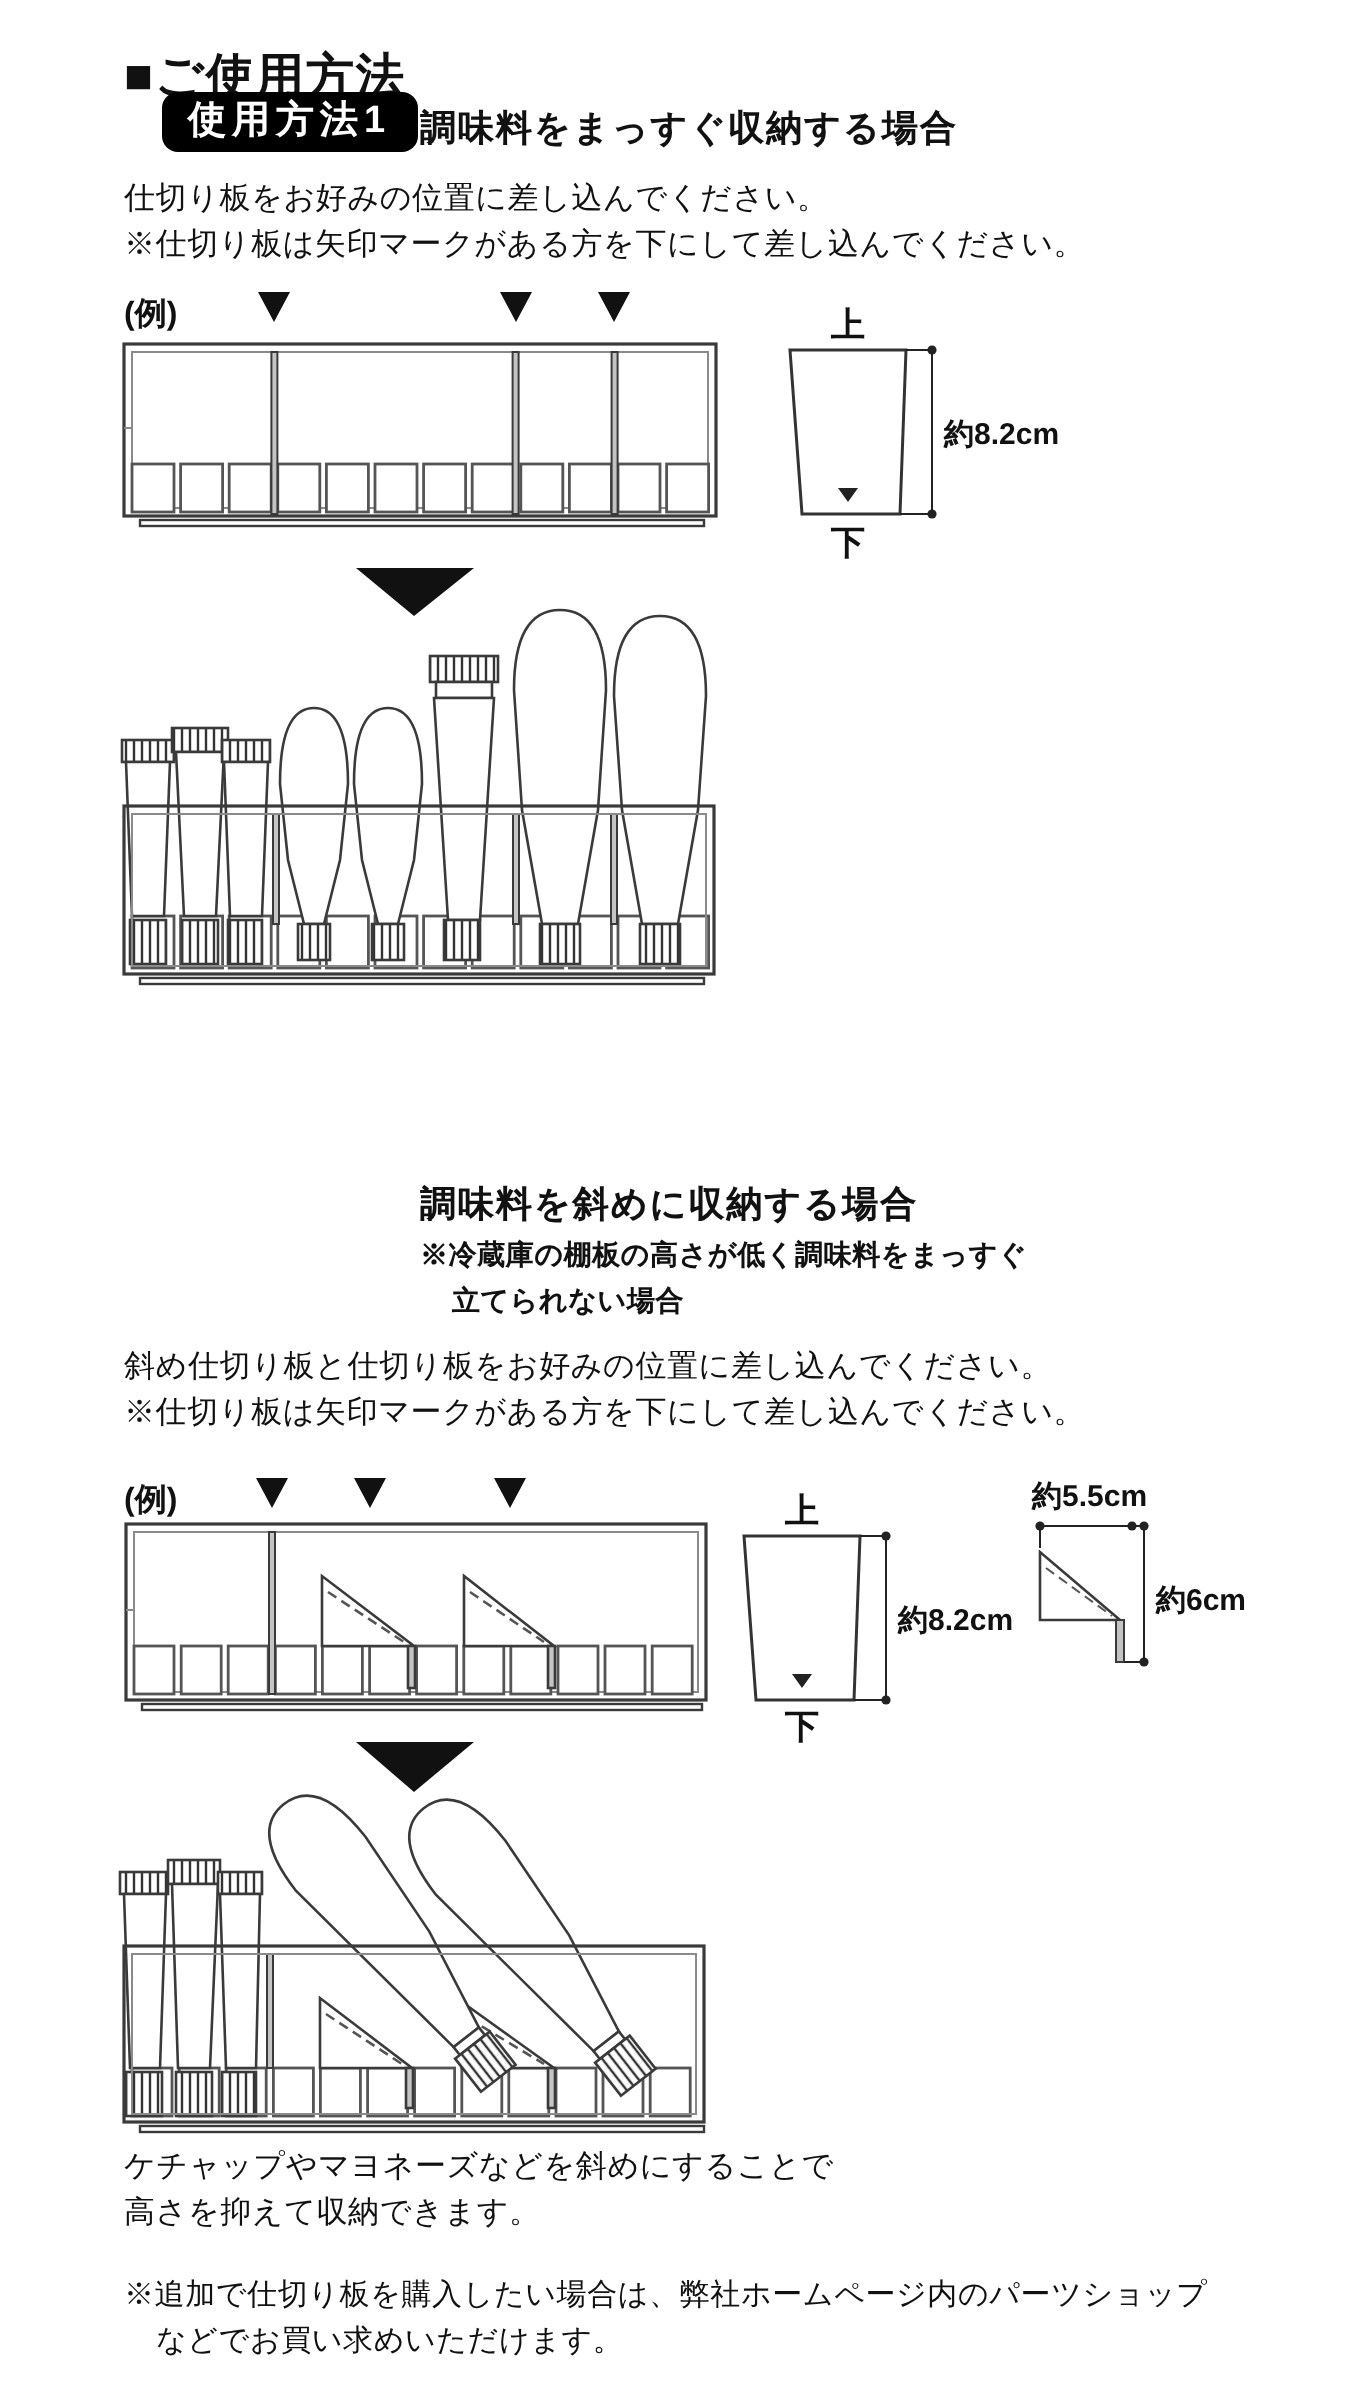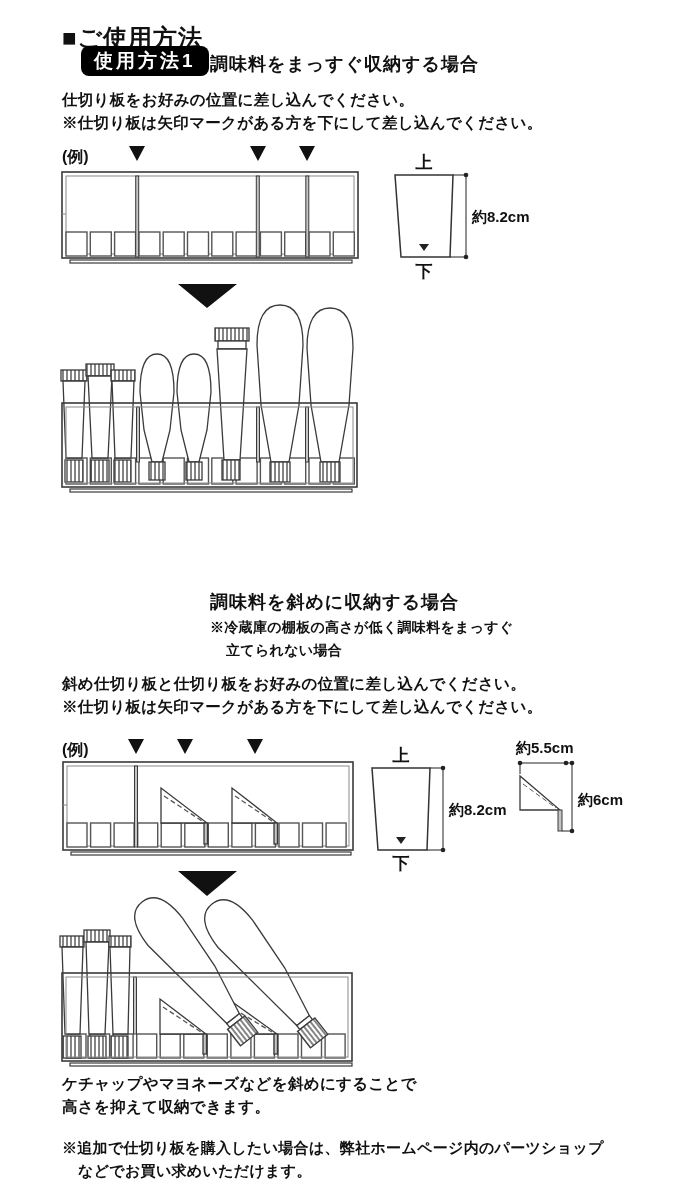--- a/index.html
+++ b/index.html
@@ -3,21 +3,21 @@
 <meta charset="utf-8">
 <style>
   html,body{margin:0;padding:0;background:#fff;}
   .page{position:relative;width:680px;height:1200px;background:#ffffff;overflow:hidden;
         font-family:"Liberation Sans",sans-serif;color:#111;}
   .abs{position:absolute;}
   .title{font-size:24px;font-weight:800;letter-spacing:1px;}
   .badge{display:inline-block;background:#000;color:#fff;font-weight:800;font-size:19px;
          padding:4px 13px;border-radius:8px;letter-spacing:3px;line-height:1.15;}
   .heading{font-size:18px;font-weight:800;letter-spacing:1px;}
-  .body-text{font-size:15.5px;font-weight:700;line-height:23px;letter-spacing:0.3px;}
+  .body-text{font-size:15.5px;font-weight:400;line-height:23px;letter-spacing:0.3px;}
   .note-text{font-size:14px;font-weight:600;line-height:23px;letter-spacing:0.3px;}
   .indent{padding-left:16px;}
   svg text{font-family:"Liberation Sans",sans-serif;fill:#111;}
   svg{display:block;}
 </style>
 </head>
 <body>
 
 <div class="page">
 

